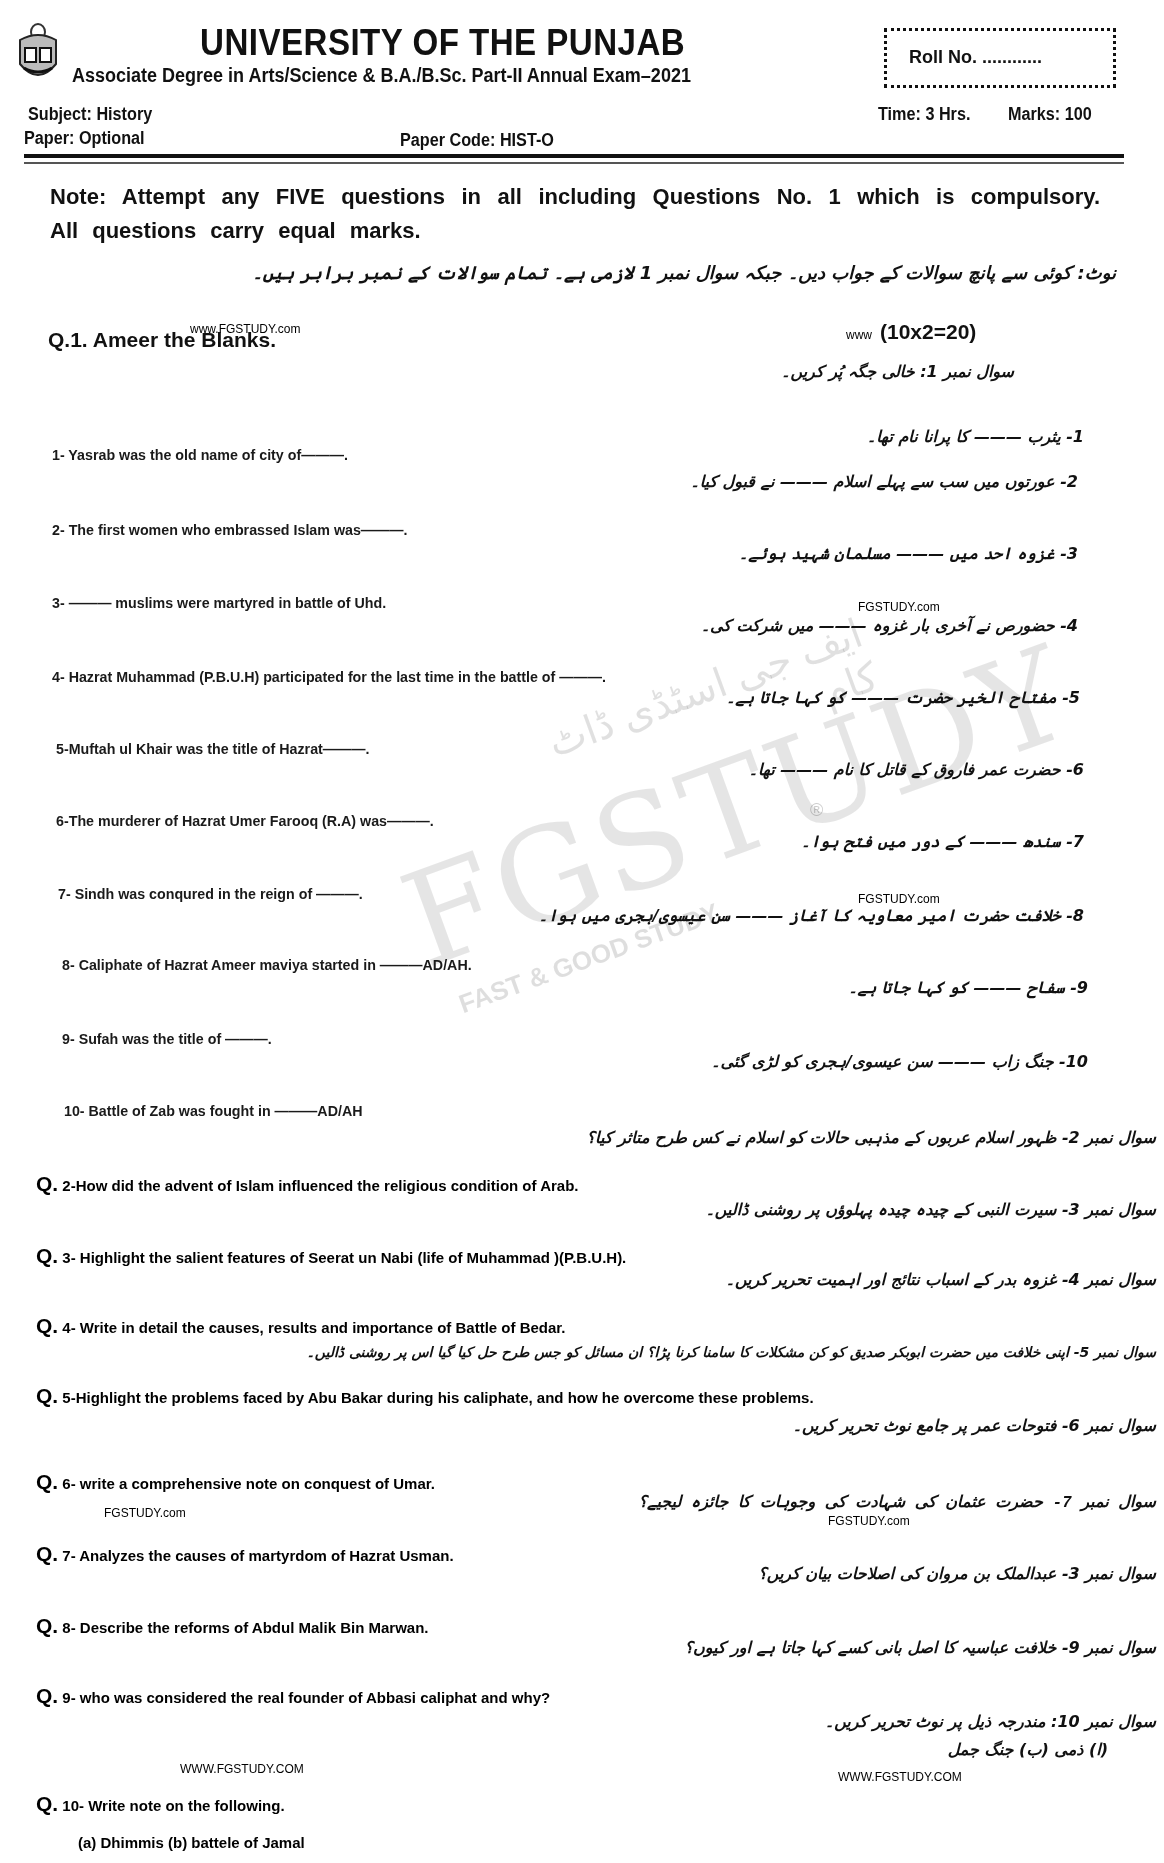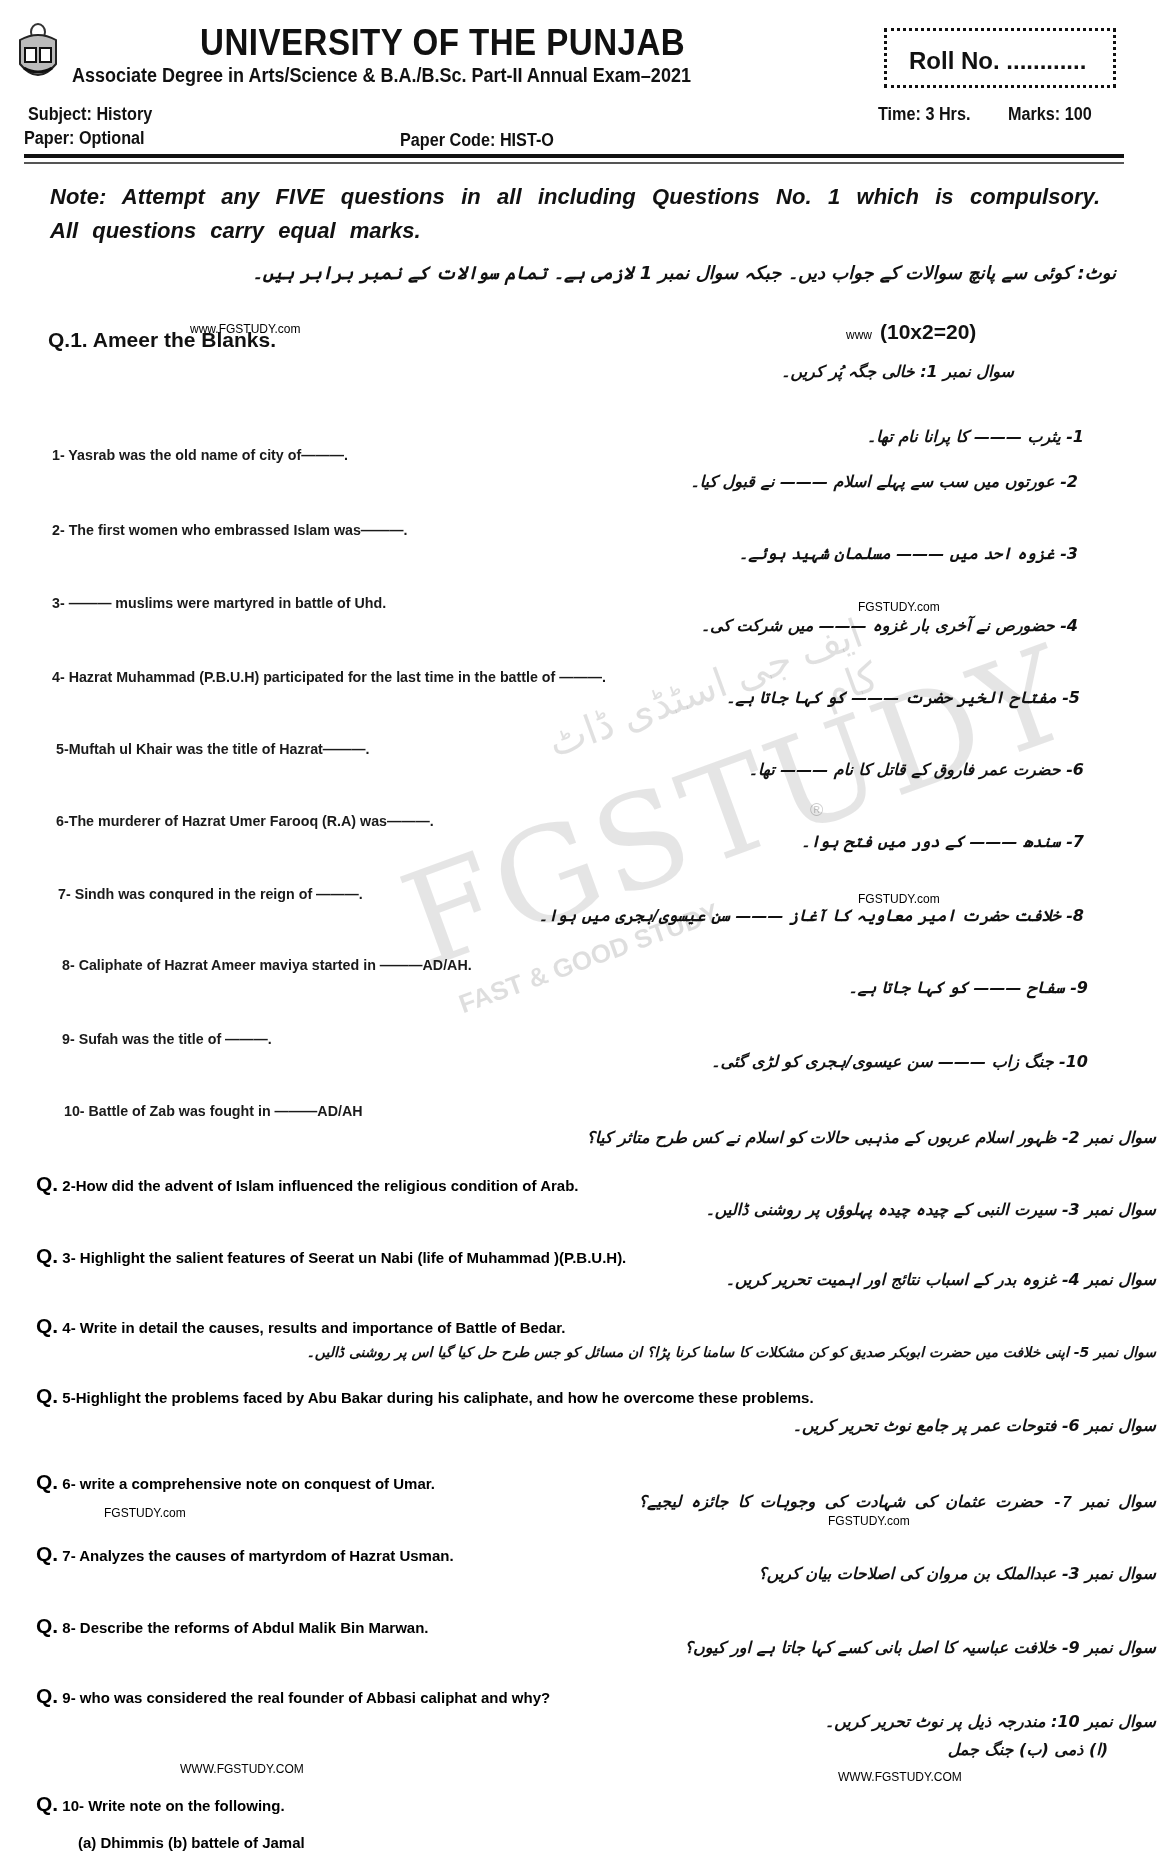--- a/index.html
+++ b/index.html
@@ -5,25 +5,25 @@
   html, body { margin: 0; padding: 0; background: #ffffff; }
   body { width: 1164px; height: 1863px; position: relative; overflow: hidden;
          font-family: "Liberation Sans", sans-serif; color: #111; }
   .abs { position: absolute; white-space: nowrap; }
   .logo { position: absolute; left: 14px; top: 22px; width: 48px; height: 66px; }
   .title { left: 200px; top: 22px; font-size: 36px; font-weight: bold; letter-spacing: 0.5px;
            transform: scaleX(0.92); transform-origin: left; }
   .subtitle { left: 72px; top: 64px; font-size: 20px; font-weight: bold; transform: scaleX(0.9); transform-origin: left; }
   .roll-box { position: absolute; left: 884px; top: 28px; width: 232px; height: 60px;
               border: 3px dotted #111; box-sizing: border-box; }
-  .roll-label { left: 22px; top: 16px; font-size: 24px; font-weight: bold; }
+  .roll-label { left: 22px; top: 16px; font-size: 18px; font-weight: bold; }
   .meta { font-size: 18px; font-weight: bold; transform: scaleX(0.9); transform-origin: left; }
   .rule1 { position: absolute; left: 24px; top: 154px; width: 1100px; height: 4px; background: #111; }
   .rule2 { position: absolute; left: 24px; top: 162px; width: 1100px; height: 2px; background: #555; }
-  .note { left: 50px; top: 180px; width: 1050px; font-size: 22px; font-weight: bold; font-style: italic;
+  .note { left: 50px; top: 180px; width: 1050px; font-size: 22px; font-weight: bold; 
           white-space: normal; line-height: 34px; text-align: justify; word-spacing: 8px; }
   .urdu { direction: rtl; font-family: "DejaVu Sans", sans-serif; font-size: 16px; font-weight: bold; font-style: italic; }
   .q1 { left: 48px; top: 328px; font-size: 21px; font-weight: bold; }
   .q1-marks { left: 880px; top: 320px; font-size: 21px; font-weight: bold; }
   .fb { font-size: 15px; font-weight: bold; color: #1a1a1a; transform: scaleX(0.95); transform-origin: left; }
   .q { font-size: 15px; font-weight: bold; color: #000000; }
   .q .qbig { font-size: 21px; font-weight: bold; }
   .wm-small { font-size: 12px; color: #000000; font-weight: normal; }
   .watermark { position: absolute; left: 330px; top: 730px; width: 560px; height: 380px; pointer-events: none; }
   .wm-big { position: absolute; left: 80px; top: 120px; font-family: "DejaVu Serif", serif; font-size: 130px;

